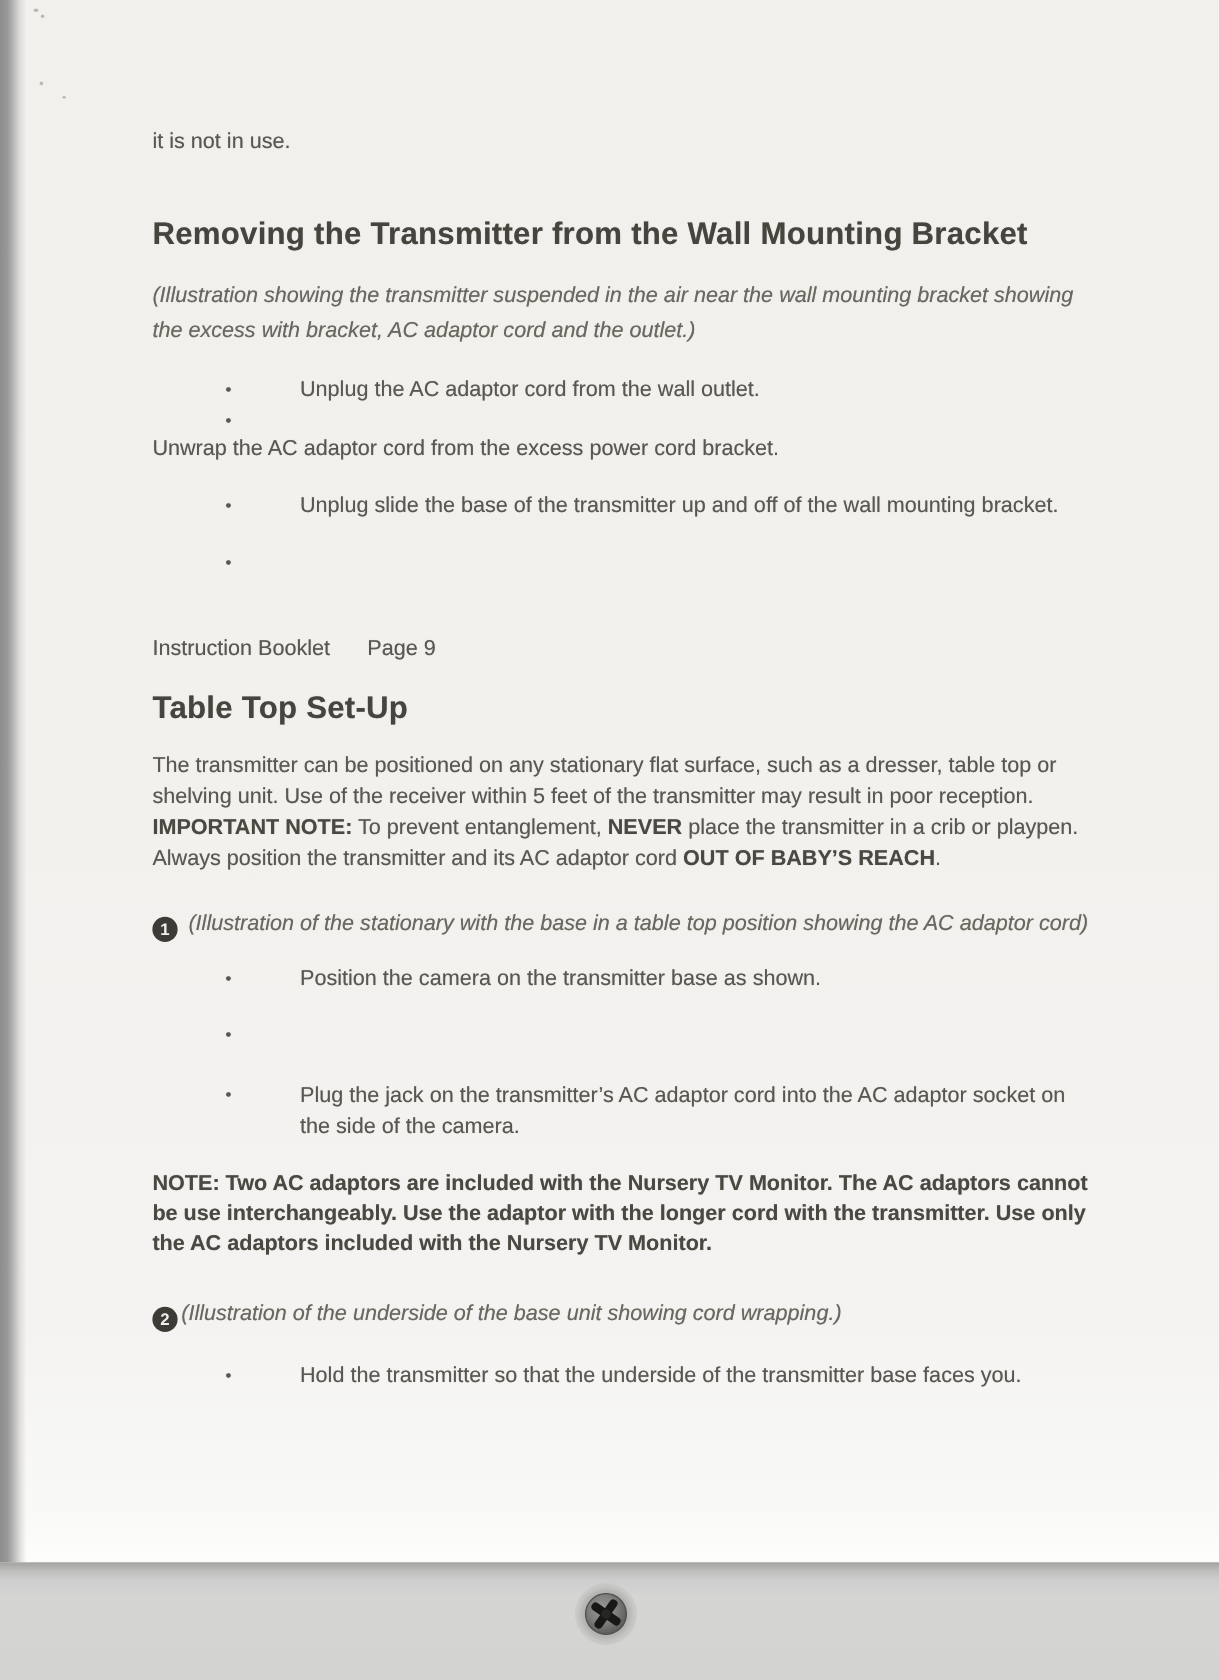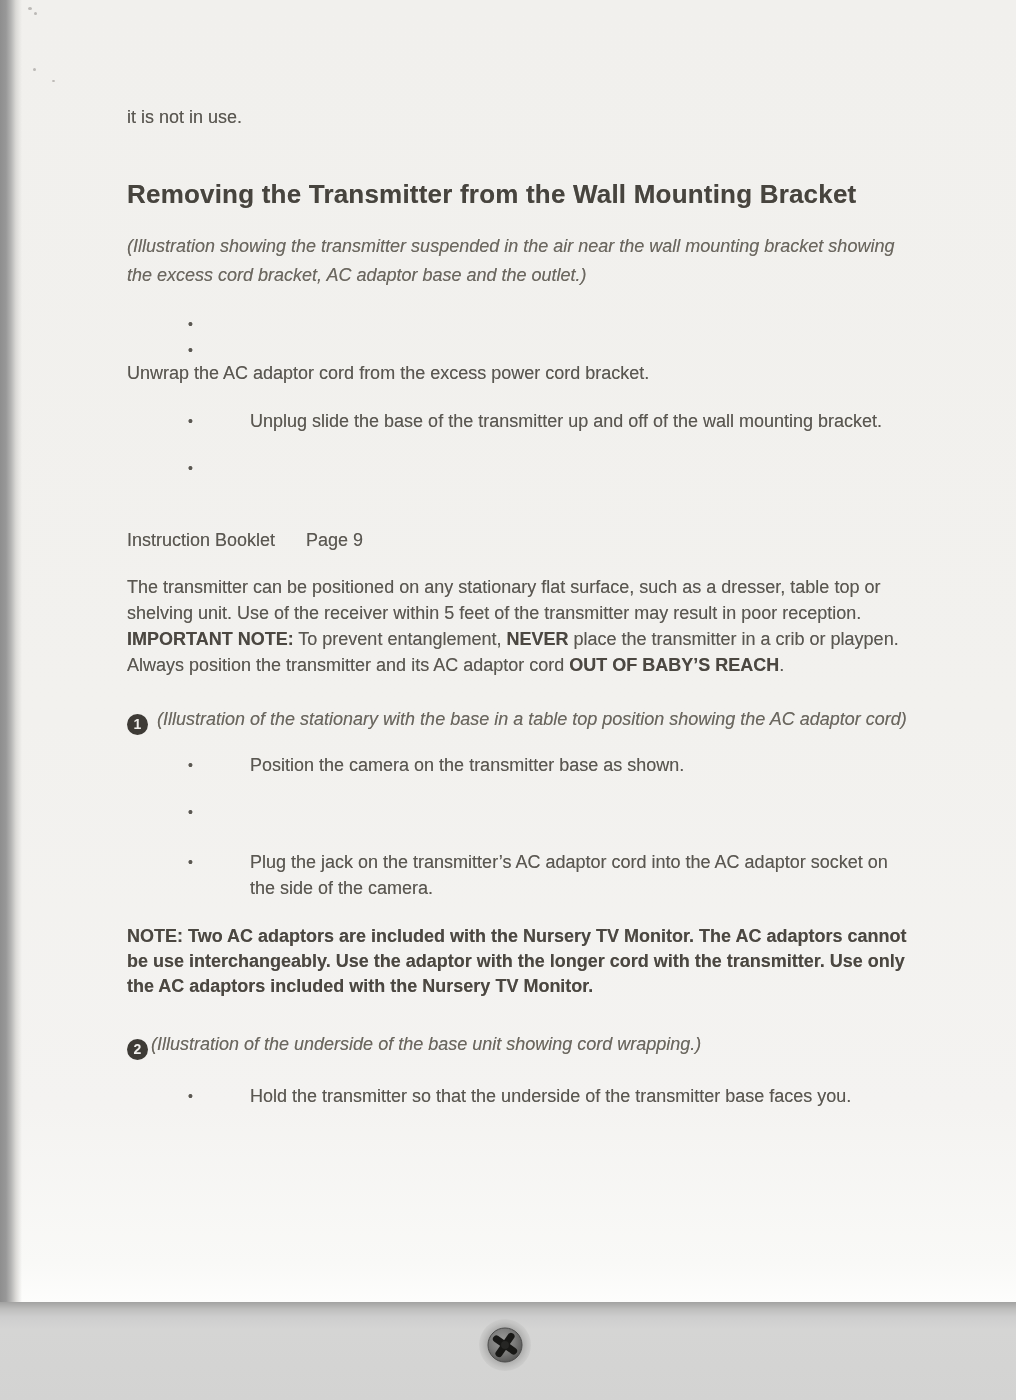--- a/index.html
+++ b/index.html
@@ -86,43 +86,45 @@
       <circle cx="26" cy="26" r="4" fill="#262624"></circle>
     </svg>
   </div>
 
   <div class="content">
 
     <div>it is not in use.</div>
 
     <div class="heading" style="margin-top:50px;">Removing the Transmitter from the Wall Mounting Bracket</div>
 
-    <div class="caption" style="margin-top:24px;">(Illustration showing the transmitter suspended in the air near the wall mounting bracket showing the excess cord bracket, AC adaptor base and the outlet.)</div>
+    <div class="caption" style="margin-top:24px;">(Illustration showing the transmitter suspended in the air near the wall mounting bracket showing the excess with bracket, AC adaptor cord and the outlet.)</div>
 
     <div class="brow" style="margin-top:21px;">
       <span class="dot">•</span>
+      <span class="btext">Unplug the AC adaptor cord from the wall outlet.</span>
     </div>
     <div class="brow" style="height:20px;">
       <span class="dot">•</span>
       <span class="btext"></span>
     </div>
     <div style="margin-top:3px;">Unwrap the AC adaptor cord from the excess power cord bracket.</div>
 
     <div class="brow" style="margin-top:22px;">
       <span class="dot">•</span>
       <span class="btext">Unplug slide the base of the transmitter up and off of the wall mounting bracket.</span>
     </div>
     <div class="brow" style="margin-top:21px;">
       <span class="dot">•</span>
     </div>
 
     <div style="margin-top:46px;">
       <span>Instruction Booklet</span><span class="pagegap">Page 9</span>
     </div>
 
+    <div class="heading" style="margin-top:22px;">Table Top Set-Up</div>
 
     <div style="margin-top:21px;"><span>The transmitter can be positioned on any stationary flat surface, such as a dresser, table top or shelving unit.  Use of the receiver within 5 feet of the transmitter may result in poor reception. </span><span class="b">IMPORTANT NOTE:</span><span> To prevent entanglement, </span><span class="b">NEVER</span><span> place the transmitter in a crib or playpen.  Always position the transmitter and its AC adaptor cord </span><span class="b">OUT OF BABY’S REACH</span><span>.</span></div>
 
     <div class="caption" style="margin-top:27px;">
       <span class="numcircle mr8">1</span><span>(Illustration of the stationary with the base in a table top position showing the AC adaptor cord)</span>
     </div>
 
     <div class="brow" style="margin-top:17px;">
       <span class="dot">•</span>
       <span class="btext">Position the camera on the transmitter base as shown.</span>

